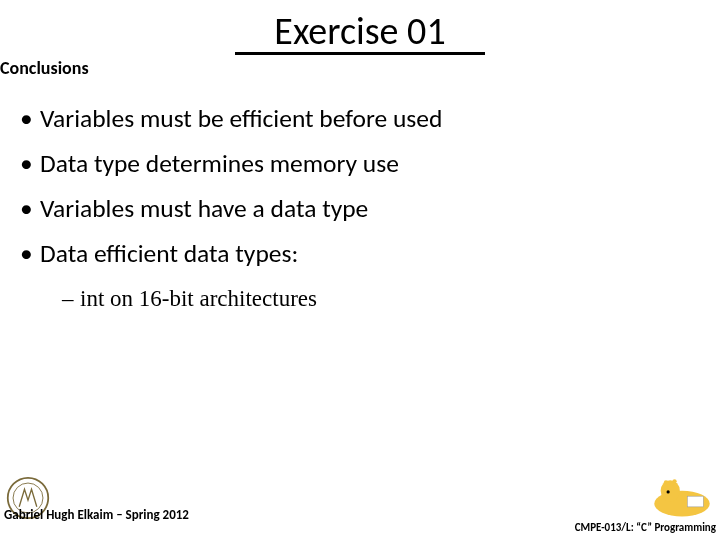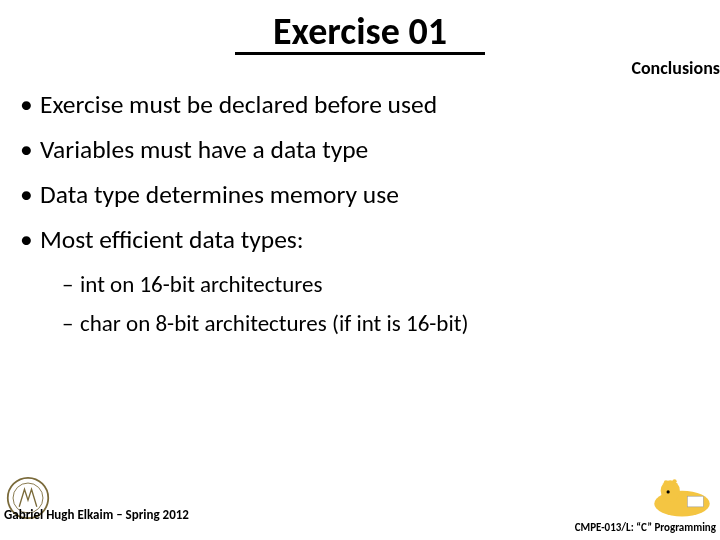--- a/index.html
+++ b/index.html
@@ -1,49 +1,48 @@
 <!DOCTYPE html>
 <html><head>
 <meta charset="utf-8">
 <style>
   * { margin: 0; padding: 0; box-sizing: border-box; }
   html, body { width: 720px; height: 540px; font-family: Calibri, "Segoe UI", Arial, sans-serif; background: #fff; color: #000; overflow: hidden; }
   .slide { position: relative; width: 720px; height: 540px; padding: 12px 0 0 0; }
-  .title { text-align: center; font-size: 38px; font-weight: 700; line-height: 1.05; }
+  .title { text-align: center; font-size: 38px; font-weight: 400; line-height: 1.05; }
   .title-underline { width: 250px; height: 3px; background: #000; margin: 0 auto 2px auto; }
-  .subtitle { text-align: right; font-size: 18px; font-weight: 700; margin-bottom: 10px; }
+  .subtitle { text-align: left; font-size: 18px; font-weight: 700; margin-bottom: 24px; }
   ul.top { list-style: none; padding: 0 16px 0 20px; }
   ul.top > li { font-size: 25.5px; line-height: 1.22; margin: 10px 0 14px 0; padding-left: 20px; position: relative; }
   ul.top > li::before { content: "•"; position: absolute; left: 0; top: 0; }
-  ul.sub { list-style: none; padding-left: 22px; margin-top: 14px; }
+  ul.sub { list-style: none; padding-left: 22px; margin-top: 14px; font-family: Liberation Serif, serif; }
   ul.sub > li { font-size: 23px; line-height: 1.35; margin: 8px 0; padding-left: 18px; position: relative; }
   ul.sub > li::before { content: "–"; position: absolute; left: 0; top: 0; }
   .footer-left { position: absolute; left: 4px; bottom: 18px; font-size: 13px; font-weight: 600; }
   .footer-right { position: absolute; right: 4px; bottom: 6px; font-size: 11px; font-weight: 700; }
   .seal { position: absolute; left: 6px; bottom: 20px; width: 44px; height: 44px; }
   .slug { position: absolute; right: 6px; bottom: 20px; width: 64px; height: 54px; }
 </style>
 </head>
 <body>
 
 <div class="slide">
 
   <div class="title">Exercise 01</div>
   <div class="title-underline"></div>
   <div class="subtitle">Conclusions</div>
 
   <ul class="top">
-    <li><span>Exercise must be declared before used</span></li>
+    <li><span>Variables must be efficient before used</span></li>
+    <li><span>Data type determines memory use</span></li>
     <li><span>Variables must have a data type</span></li>
-    <li><span>Data type determines memory use</span></li>
     <li>
-      <span>Most efficient data types:</span>
+      <span>Data efficient data types:</span>
       <ul class="sub">
         <li><span>int on 16-bit architectures</span></li>
-        <li><span>char on 8-bit architectures (if int is 16-bit)</span></li>
       </ul>
     </li>
   </ul>
 
   <svg class="seal" viewBox="0 0 100 100">
     <circle cx="50" cy="50" r="46" fill="none" stroke="#7a6a3a" stroke-width="4"></circle>
     <circle cx="50" cy="50" r="34" fill="none" stroke="#7a6a3a" stroke-width="2"></circle>
     <path d="M30 70 L42 30 L50 55 L58 30 L70 70" fill="none" stroke="#7a6a3a" stroke-width="3"></path>
   </svg>
 

